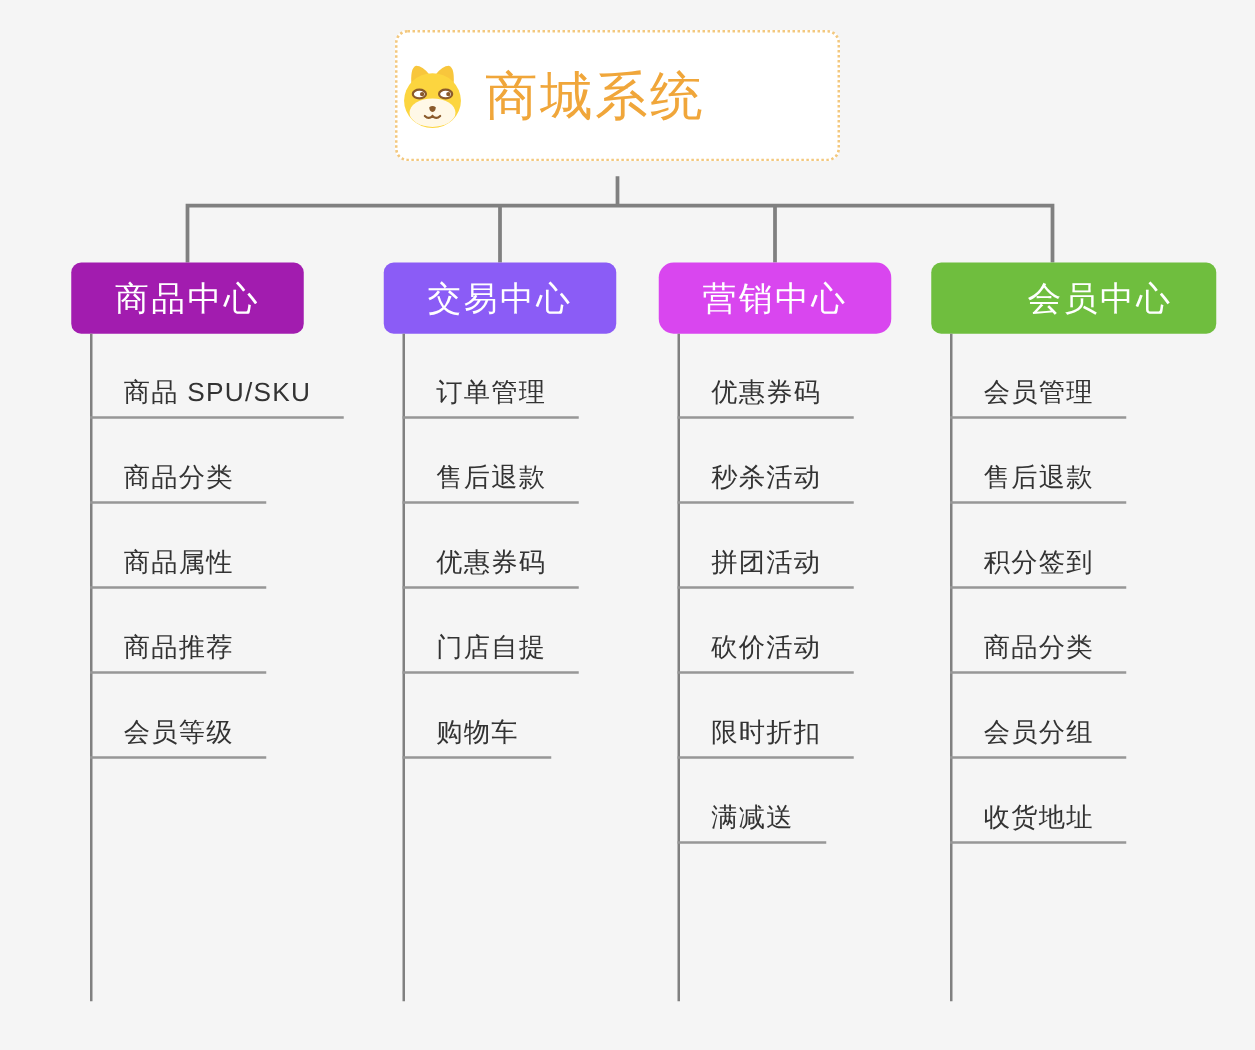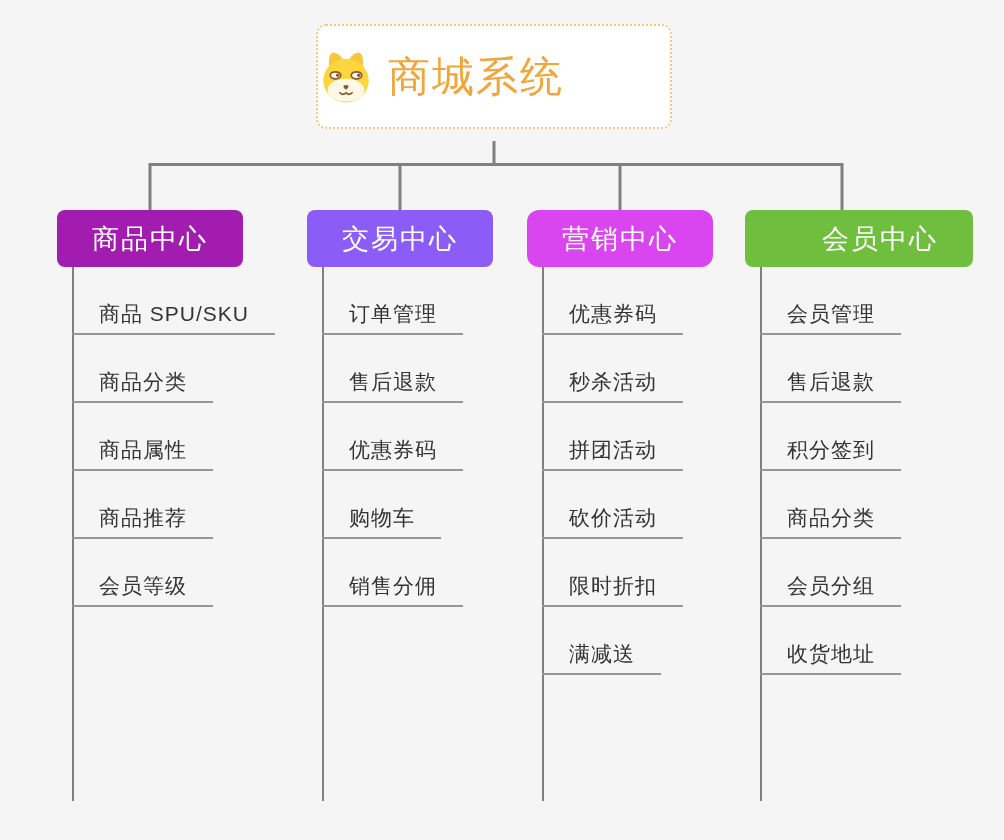--- a/index.html
+++ b/index.html
@@ -101,24 +101,24 @@
       <div class="leaf-item">
         <span>订单管理</span>
       </div>
       <div class="leaf-item">
         <span>售后退款</span>
       </div>
       <div class="leaf-item">
         <span>优惠券码</span>
       </div>
       <div class="leaf-item">
-        <span>购物车</span>
+        <span>门店自提</span>
       </div>
       <div class="leaf-item">
-        <span>销售分佣</span>
+        <span>购物车</span>
       </div>
     </div>
 </div>
 
 <div class="column" id="col2">
   <div class="branch-node" style="background: #d946ef; border-radius: 12px;">营销中心</div>
   <div class="trunk"></div>
   <div class="leaf-list">
       <div class="leaf-item">
         <span>优惠券码</span>

